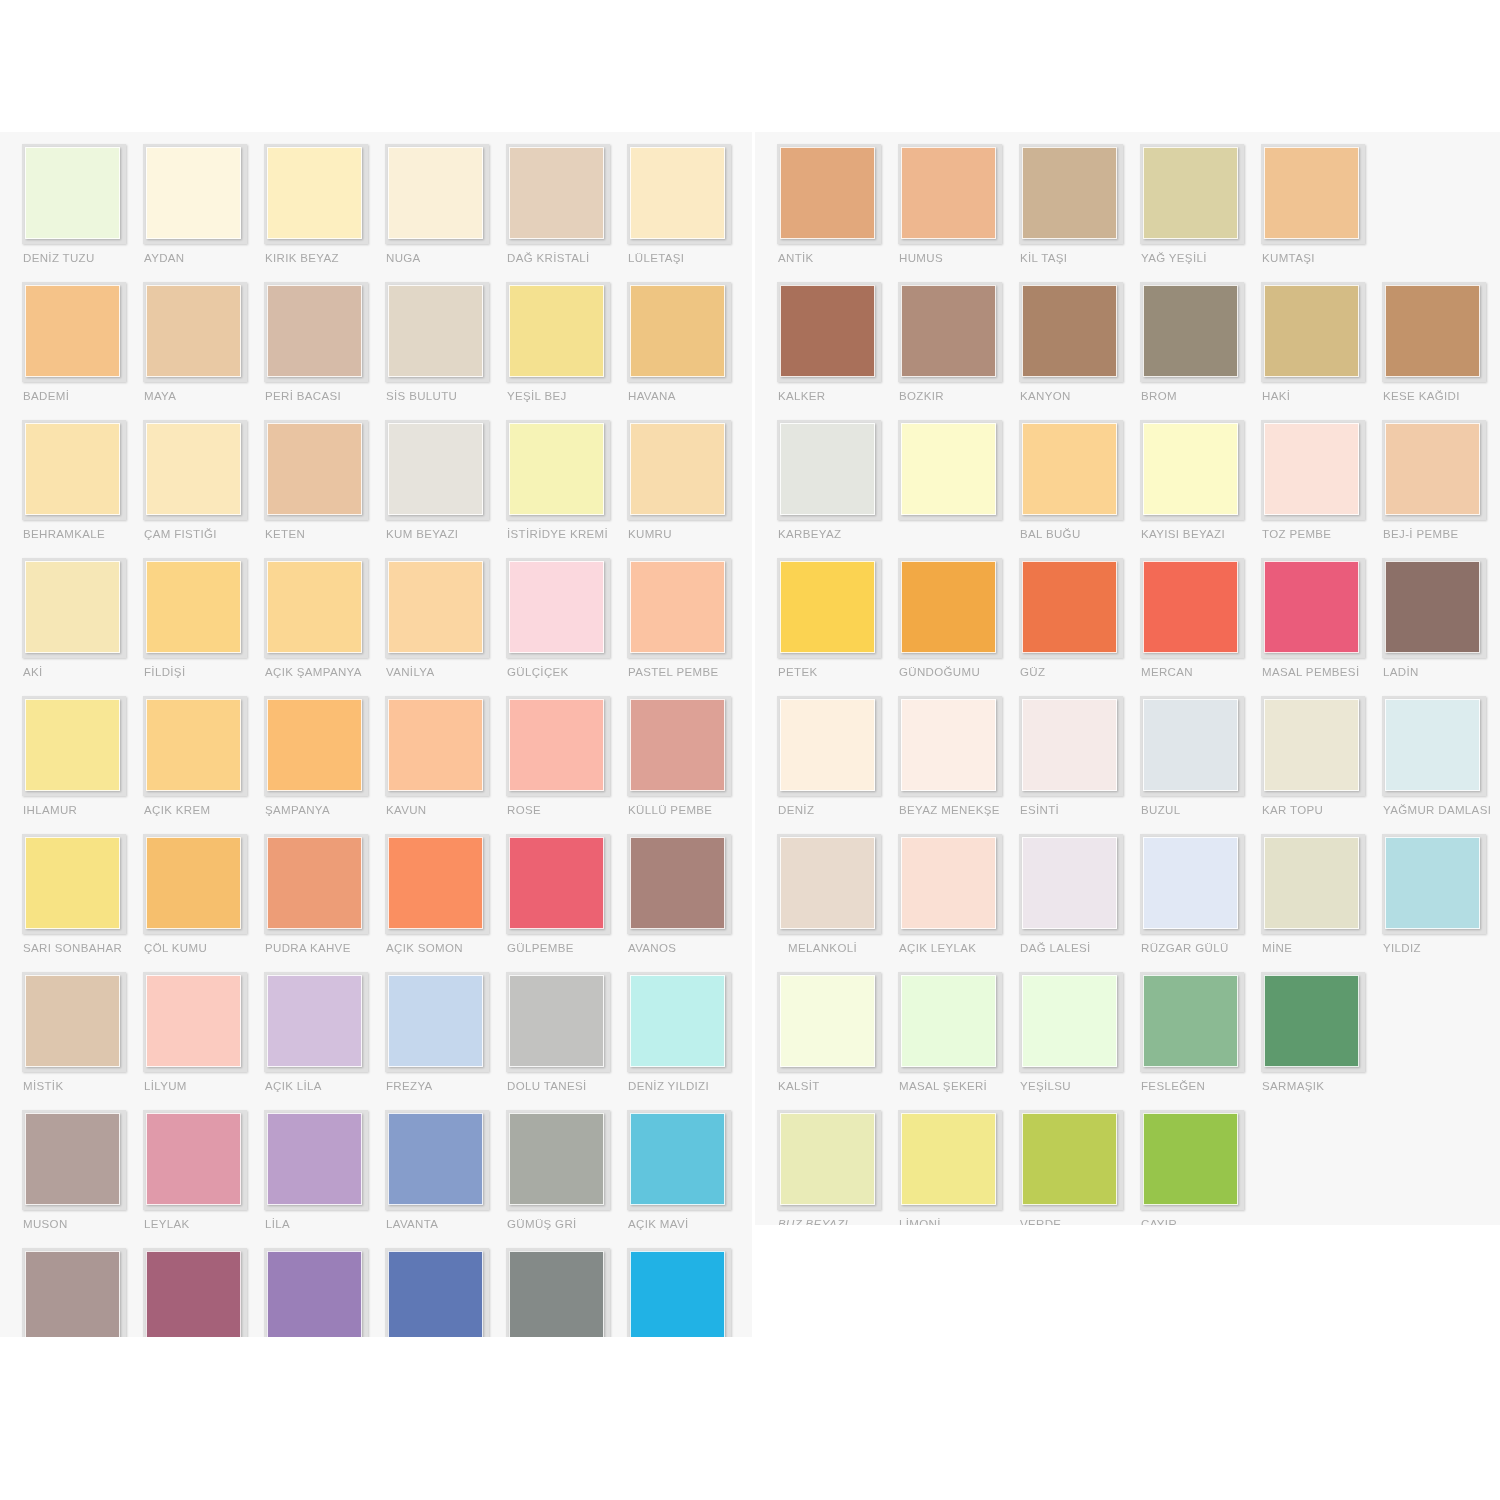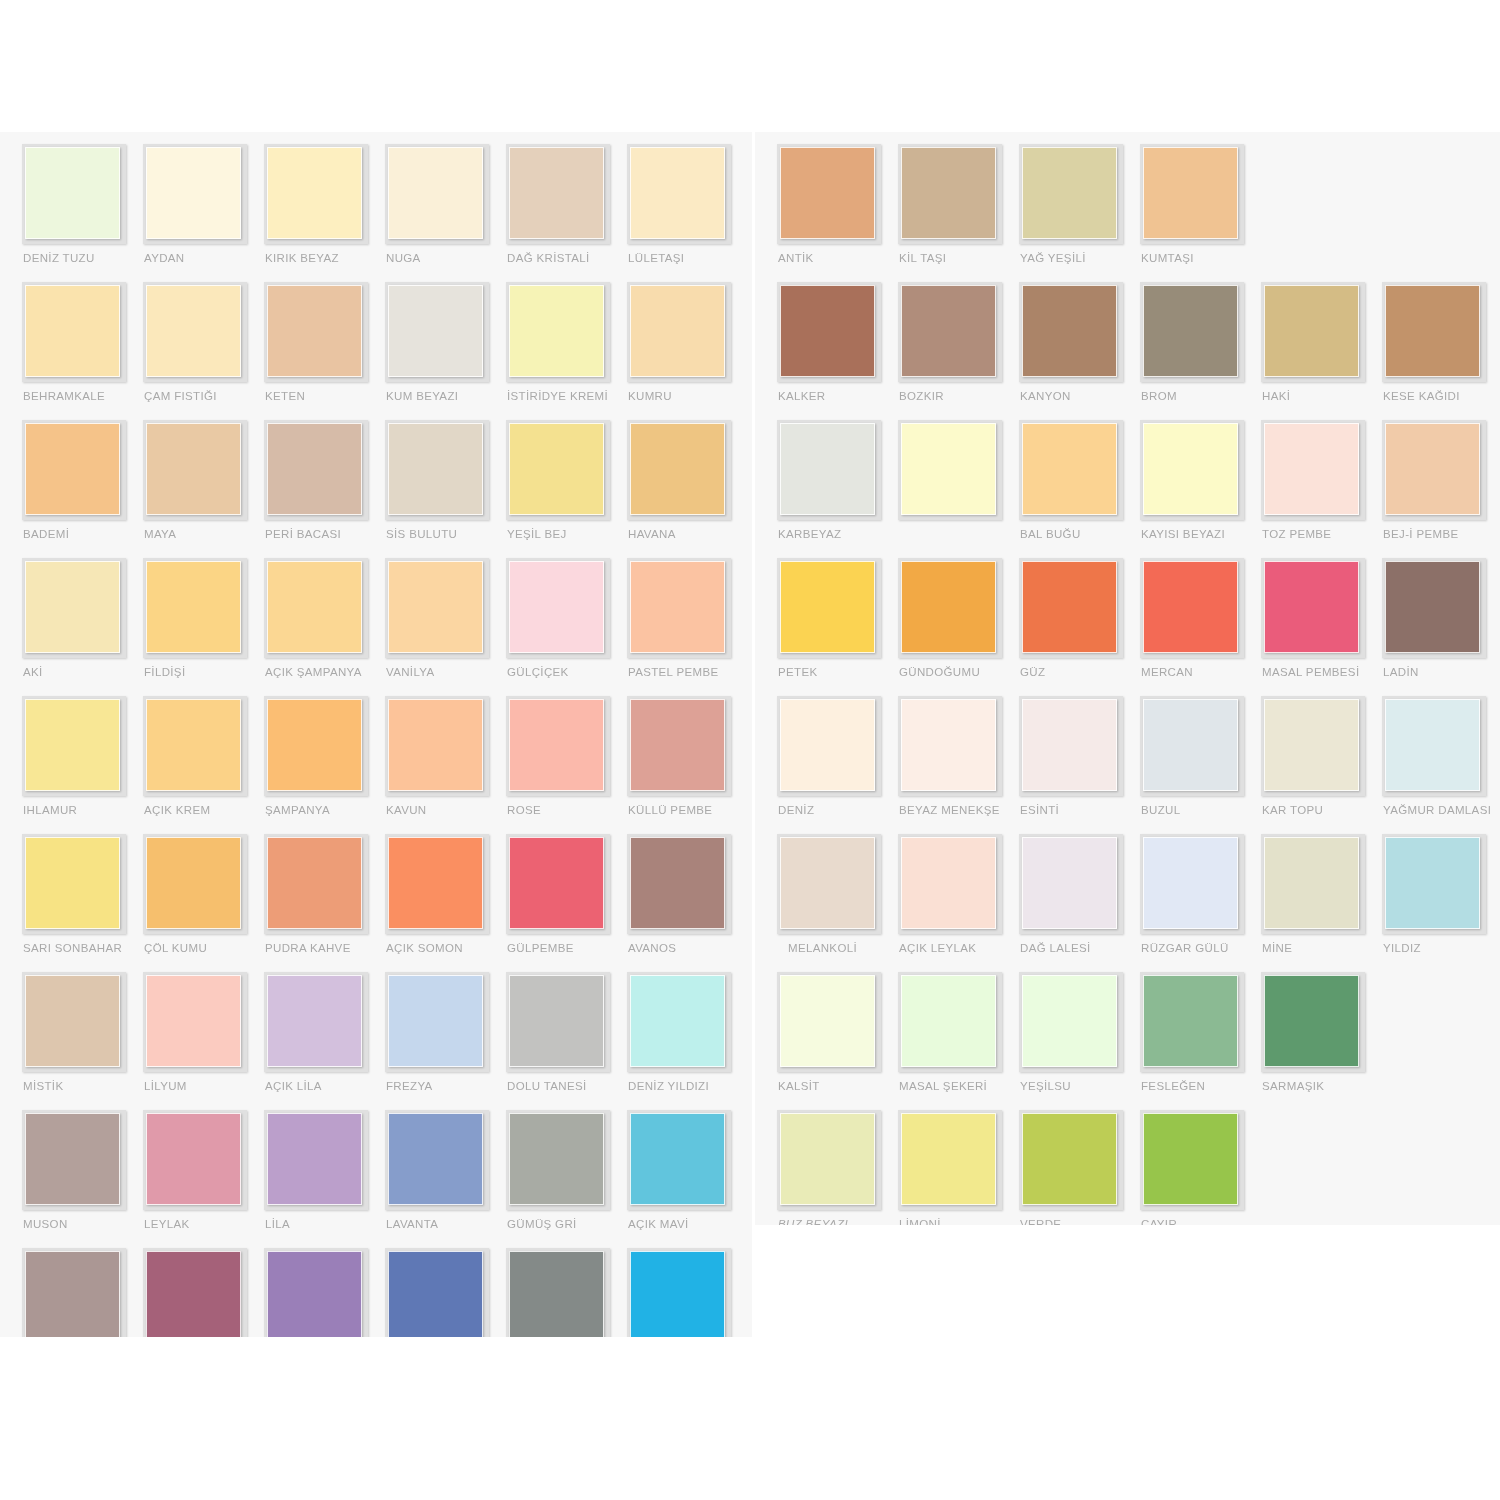--- a/index.html
+++ b/index.html
@@ -145,20 +145,64 @@
               <div class="chip-shadow"></div>
               <div class="chip" title="#fbeac4" style="background-color: rgb(251, 234, 196);"></div>
             </div>
             <div class="chip-label" style="color: rgb(169, 169, 169);">LÜLETAŞI</div>
           </div>
         </div>
         <div class="row">
           <div class="swatch-cell">
             <div class="chip-wrap">
               <div class="chip-shadow"></div>
+              <div class="chip" title="#f5c389" style="background-color: rgb(245, 195, 137);"></div>
+            </div>
+            <div class="chip-label" style="color: rgb(169, 169, 169);">BADEMİ</div>
+          </div>
+          <div class="swatch-cell">
+            <div class="chip-wrap">
+              <div class="chip-shadow"></div>
+              <div class="chip" title="#e9c9a4" style="background-color: rgb(233, 201, 164);"></div>
+            </div>
+            <div class="chip-label" style="color: rgb(169, 169, 169);">MAYA</div>
+          </div>
+          <div class="swatch-cell">
+            <div class="chip-wrap">
+              <div class="chip-shadow"></div>
+              <div class="chip" title="#d6bba8" style="background-color: rgb(214, 187, 168);"></div>
+            </div>
+            <div class="chip-label" style="color: rgb(169, 169, 169);">PERİ BACASI</div>
+          </div>
+          <div class="swatch-cell">
+            <div class="chip-wrap">
+              <div class="chip-shadow"></div>
+              <div class="chip" title="#e1d7c7" style="background-color: rgb(225, 215, 199);"></div>
+            </div>
+            <div class="chip-label" style="color: rgb(169, 169, 169);">SİS BULUTU</div>
+          </div>
+          <div class="swatch-cell">
+            <div class="chip-wrap">
+              <div class="chip-shadow"></div>
+              <div class="chip" title="#f4e190" style="background-color: rgb(244, 225, 144);"></div>
+            </div>
+            <div class="chip-label" style="color: rgb(169, 169, 169);">YEŞİL BEJ</div>
+          </div>
+          <div class="swatch-cell">
+            <div class="chip-wrap">
+              <div class="chip-shadow"></div>
+              <div class="chip" title="#eec582" style="background-color: rgb(238, 197, 130);"></div>
+            </div>
+            <div class="chip-label" style="color: rgb(169, 169, 169);">HAVANA</div>
+          </div>
+        </div>
+        <div class="row">
+          <div class="swatch-cell">
+            <div class="chip-wrap">
+              <div class="chip-shadow"></div>
               <div class="chip" title="#fae3ad" style="background-color: rgb(250, 227, 173);"></div>
             </div>
             <div class="chip-label" style="color: rgb(169, 169, 169);">BEHRAMKALE</div>
           </div>
           <div class="swatch-cell">
             <div class="chip-wrap">
               <div class="chip-shadow"></div>
               <div class="chip" title="#fbe8bb" style="background-color: rgb(251, 232, 187);"></div>
             </div>
             <div class="chip-label" style="color: rgb(169, 169, 169);">ÇAM FISTIĞI</div>
@@ -183,64 +227,20 @@
               <div class="chip" title="#f6f3b6" style="background-color: rgb(246, 243, 182);"></div>
             </div>
             <div class="chip-label" style="color: rgb(169, 169, 169);">İSTİRİDYE KREMİ</div>
           </div>
           <div class="swatch-cell">
             <div class="chip-wrap">
               <div class="chip-shadow"></div>
               <div class="chip" title="#f8dcad" style="background-color: rgb(248, 220, 173);"></div>
             </div>
             <div class="chip-label" style="color: rgb(169, 169, 169);">KUMRU</div>
-          </div>
-        </div>
-        <div class="row">
-          <div class="swatch-cell">
-            <div class="chip-wrap">
-              <div class="chip-shadow"></div>
-              <div class="chip" title="#f5c389" style="background-color: rgb(245, 195, 137);"></div>
-            </div>
-            <div class="chip-label" style="color: rgb(169, 169, 169);">BADEMİ</div>
-          </div>
-          <div class="swatch-cell">
-            <div class="chip-wrap">
-              <div class="chip-shadow"></div>
-              <div class="chip" title="#e9c9a4" style="background-color: rgb(233, 201, 164);"></div>
-            </div>
-            <div class="chip-label" style="color: rgb(169, 169, 169);">MAYA</div>
-          </div>
-          <div class="swatch-cell">
-            <div class="chip-wrap">
-              <div class="chip-shadow"></div>
-              <div class="chip" title="#d6bba8" style="background-color: rgb(214, 187, 168);"></div>
-            </div>
-            <div class="chip-label" style="color: rgb(169, 169, 169);">PERİ BACASI</div>
-          </div>
-          <div class="swatch-cell">
-            <div class="chip-wrap">
-              <div class="chip-shadow"></div>
-              <div class="chip" title="#e1d7c7" style="background-color: rgb(225, 215, 199);"></div>
-            </div>
-            <div class="chip-label" style="color: rgb(169, 169, 169);">SİS BULUTU</div>
-          </div>
-          <div class="swatch-cell">
-            <div class="chip-wrap">
-              <div class="chip-shadow"></div>
-              <div class="chip" title="#f4e190" style="background-color: rgb(244, 225, 144);"></div>
-            </div>
-            <div class="chip-label" style="color: rgb(169, 169, 169);">YEŞİL BEJ</div>
-          </div>
-          <div class="swatch-cell">
-            <div class="chip-wrap">
-              <div class="chip-shadow"></div>
-              <div class="chip" title="#eec582" style="background-color: rgb(238, 197, 130);"></div>
-            </div>
-            <div class="chip-label" style="color: rgb(169, 169, 169);">HAVANA</div>
           </div>
         </div>
         <div class="row">
           <div class="swatch-cell">
             <div class="chip-wrap">
               <div class="chip-shadow"></div>
               <div class="chip" title="#f6e7b6" style="background-color: rgb(246, 231, 182);"></div>
             </div>
             <div class="chip-label" style="color: rgb(169, 169, 169);">AKİ</div>
           </div>
@@ -502,20 +502,27 @@
           <div class="swatch-cell">
             <div class="chip-wrap">
               <div class="chip-shadow"></div>
               <div class="chip" title="#e2a87c" style="background-color: rgb(226, 168, 124);"></div>
             </div>
             <div class="chip-label" style="color: rgb(169, 169, 169);">ANTİK</div>
           </div>
           <div class="swatch-cell">
             <div class="chip-wrap">
               <div class="chip-shadow"></div>
+              <div class="chip" title="#eeb78f" style="background-color: rgb(238, 183, 143);"></div>
+            </div>
+            <div class="chip-label" style="color: rgb(169, 169, 169);">HUMUS</div>
+          </div>
+          <div class="swatch-cell">
+            <div class="chip-wrap">
+              <div class="chip-shadow"></div>
               <div class="chip" title="#ccb394" style="background-color: rgb(204, 179, 148);"></div>
             </div>
             <div class="chip-label" style="color: rgb(169, 169, 169);">KİL TAŞI</div>
           </div>
           <div class="swatch-cell">
             <div class="chip-wrap">
               <div class="chip-shadow"></div>
               <div class="chip" title="#dad2a4" style="background-color: rgb(218, 210, 164);"></div>
             </div>
             <div class="chip-label" style="color: rgb(169, 169, 169);">YAĞ YEŞİLİ</div>

